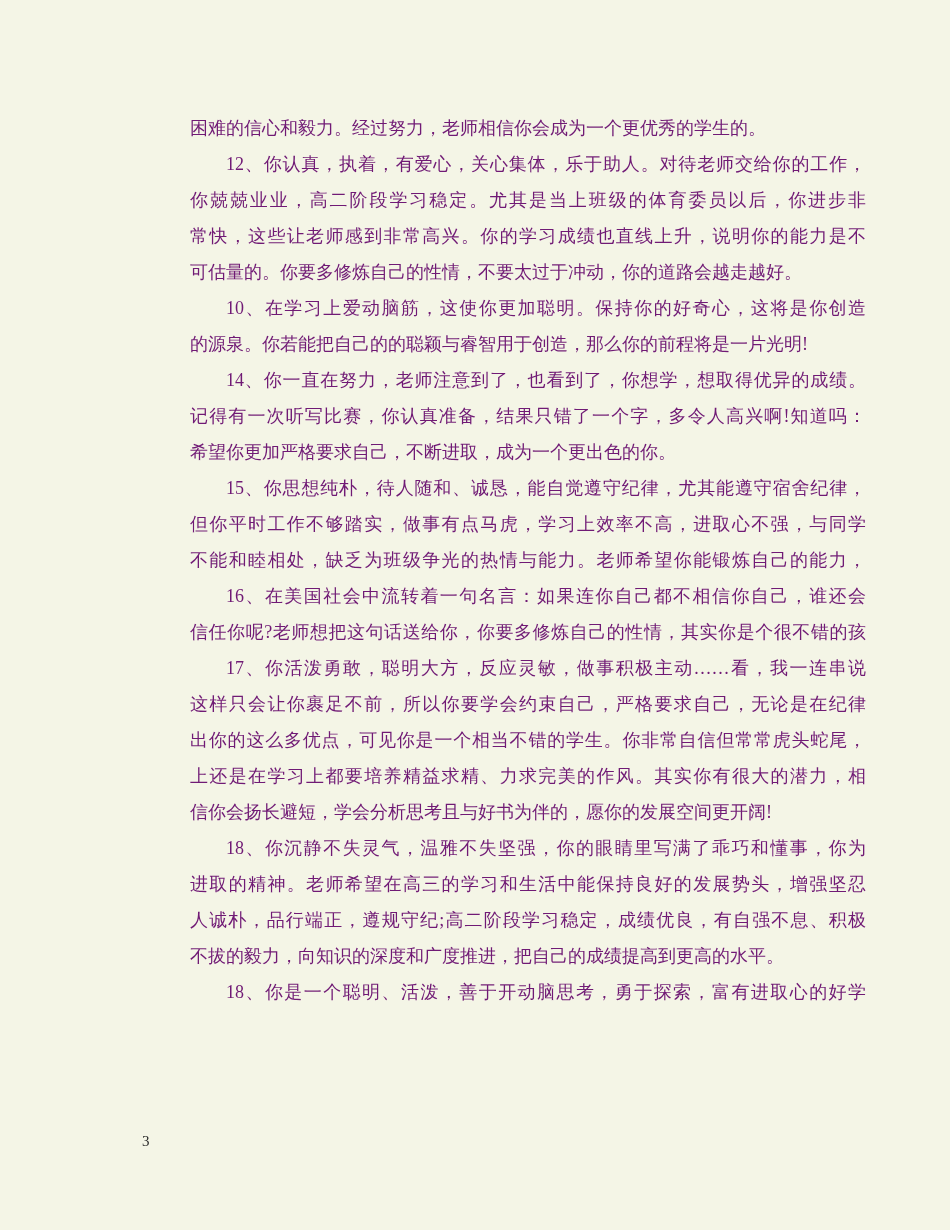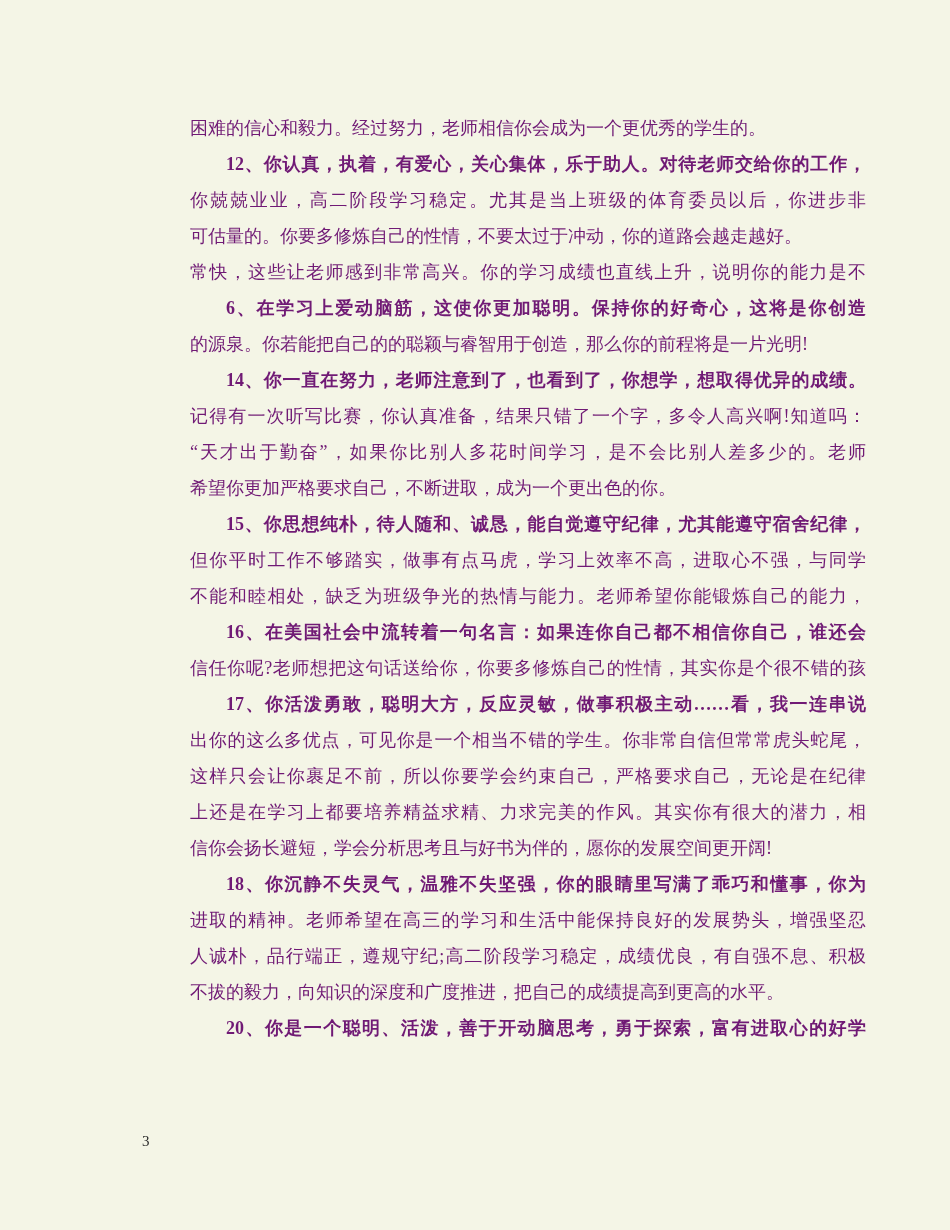--- a/index.html
+++ b/index.html
@@ -35,57 +35,55 @@
     text-align: justify;
     text-align-last: left;
     white-space: normal;
     overflow: visible;
   }
   .line.full {
     text-align-last: justify;
   }
   .line.indent {
     text-indent: 36px;
-    font-weight: bold;
   }
   .page-footer {
     position: absolute;
     left: 142px;
     top: 1131px;
     font-size: 15px;
     line-height: 20px;
     color: #2a2a2a;
   }
 </style>
 </head>
 <body>
 
 <div class="page">
   <div class="doc-body">
       <div class="line">困难的信心和毅力。经过努力，老师相信你会成为一个更优秀的学生的。</div>
       <div class="line indent full">12、你认真，执着，有爱心，关心集体，乐于助人。对待老师交给你的工作，</div>
       <div class="line full">你兢兢业业，高二阶段学习稳定。尤其是当上班级的体育委员以后，你进步非</div>
+      <div class="line full">常快，这些让老师感到非常高兴。你的学习成绩也直线上升，说明你的能力是不</div>
       <div class="line">可估量的。你要多修炼自己的性情，不要太过于冲动，你的道路会越走越好。</div>
-      <div class="line full">常快，这些让老师感到非常高兴。你的学习成绩也直线上升，说明你的能力是不</div>
-      <div class="line indent full">6、在学习上爱动脑筋，这使你更加聪明。保持你的好奇心，这将是你创造</div>
+      <div class="line indent full">10、在学习上爱动脑筋，这使你更加聪明。保持你的好奇心，这将是你创造</div>
       <div class="line">的源泉。你若能把自己的的聪颖与睿智用于创造，那么你的前程将是一片光明!</div>
       <div class="line indent full">14、你一直在努力，老师注意到了，也看到了，你想学，想取得优异的成绩。</div>
       <div class="line full">记得有一次听写比赛，你认真准备，结果只错了一个字，多令人高兴啊!知道吗：</div>
-      <div class="line full">“天才出于勤奋”，如果你比别人多花时间学习，是不会比别人差多少的。老师</div>
       <div class="line">希望你更加严格要求自己，不断进取，成为一个更出色的你。</div>
       <div class="line indent full">15、你思想纯朴，待人随和、诚恳，能自觉遵守纪律，尤其能遵守宿舍纪律，</div>
       <div class="line full">但你平时工作不够踏实，做事有点马虎，学习上效率不高，进取心不强，与同学</div>
       <div class="line full">不能和睦相处，缺乏为班级争光的热情与能力。老师希望你能锻炼自己的能力，</div>
       <div class="line indent full">16、在美国社会中流转着一句名言：如果连你自己都不相信你自己，谁还会</div>
       <div class="line full">信任你呢?老师想把这句话送给你，你要多修炼自己的性情，其实你是个很不错的孩</div>
       <div class="line indent full">17、你活泼勇敢，聪明大方，反应灵敏，做事积极主动……看，我一连串说</div>
+      <div class="line full">这样只会让你裹足不前，所以你要学会约束自己，严格要求自己，无论是在纪律</div>
       <div class="line full">出你的这么多优点，可见你是一个相当不错的学生。你非常自信但常常虎头蛇尾，</div>
-      <div class="line full">这样只会让你裹足不前，所以你要学会约束自己，严格要求自己，无论是在纪律</div>
       <div class="line full">上还是在学习上都要培养精益求精、力求完美的作风。其实你有很大的潜力，相</div>
       <div class="line">信你会扬长避短，学会分析思考且与好书为伴的，愿你的发展空间更开阔!</div>
       <div class="line indent full">18、你沉静不失灵气，温雅不失坚强，你的眼睛里写满了乖巧和懂事，你为</div>
       <div class="line full">进取的精神。老师希望在高三的学习和生活中能保持良好的发展势头，增强坚忍</div>
       <div class="line full">人诚朴，品行端正，遵规守纪;高二阶段学习稳定，成绩优良，有自强不息、积极</div>
       <div class="line">不拔的毅力，向知识的深度和广度推进，把自己的成绩提高到更高的水平。</div>
-      <div class="line indent full">20、你是一个聪明、活泼，善于开动脑思考，勇于探索，富有进取心的好学</div>
+      <div class="line indent full">18、你是一个聪明、活泼，善于开动脑思考，勇于探索，富有进取心的好学</div>
     </div>
   <div class="page-footer">3</div>
 </div>
 
 </body></html>

